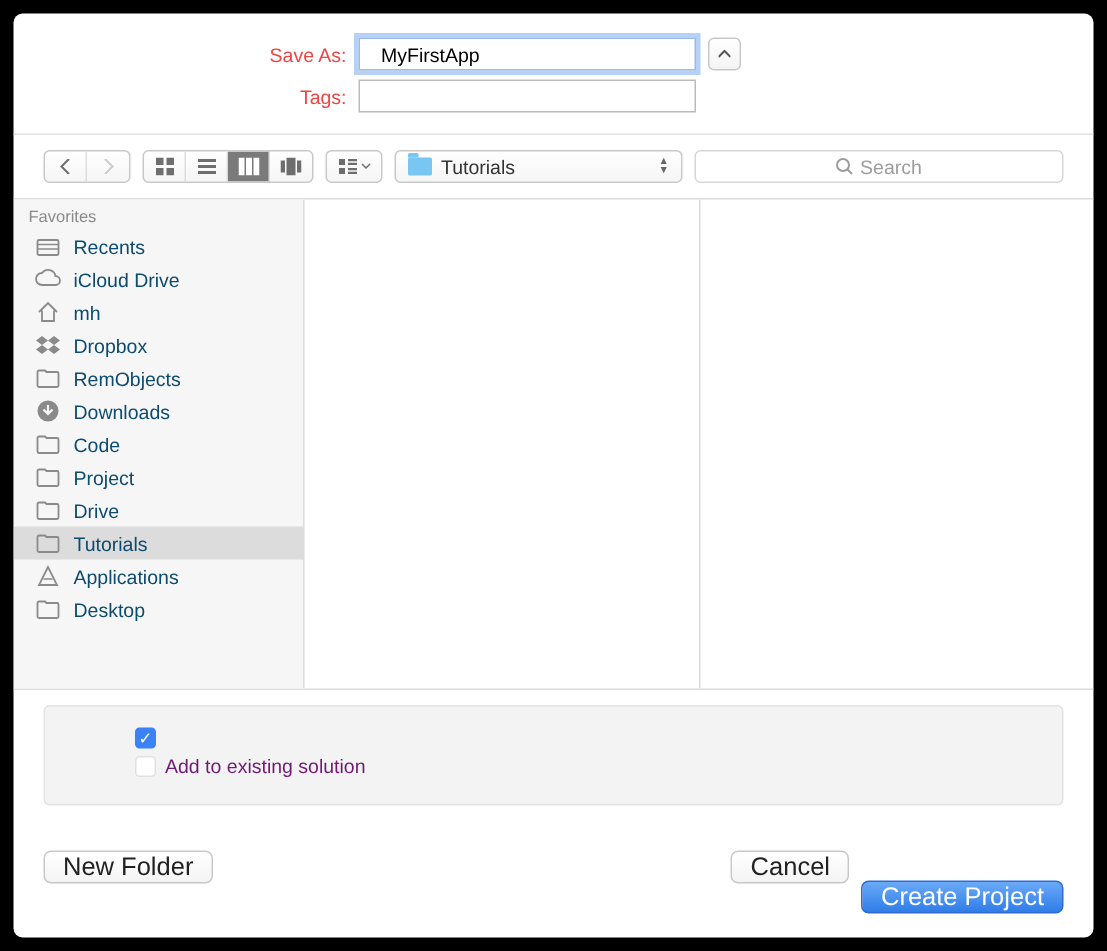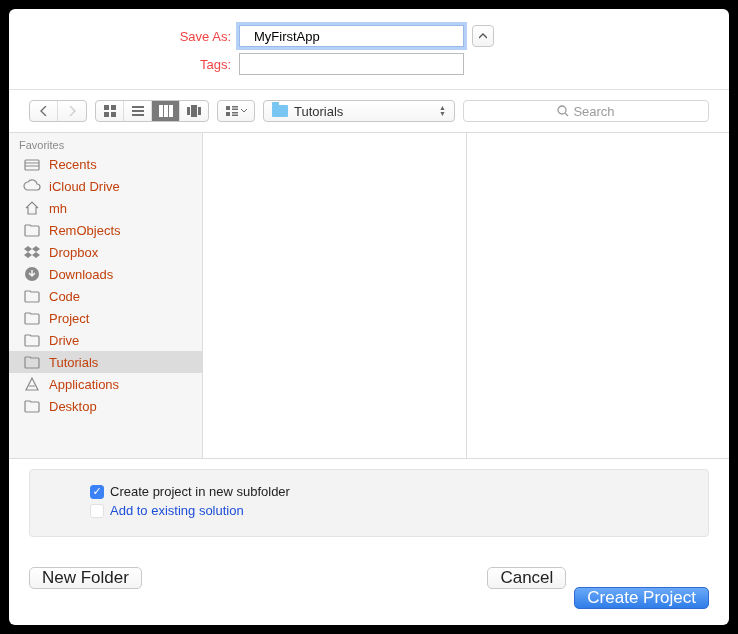--- a/index.html
+++ b/index.html
@@ -162,21 +162,21 @@
 .sidebar-header {
   color: #8a8a8a;
   font-size: 11px;
   padding: 6px 10px 2px 10px;
 }
 .sb-item {
   display: flex;
   align-items: center;
   gap: 8px;
   padding: 3px 10px 3px 14px;
-  color: #c2410c;
+  color: #0c4a6e;
 }
 .sb-item.selected { background: #dcdcdc; }
 .sb-icon {
   width: 18px; height: 16px;
   display: flex; align-items: center; justify-content: center;
   color: #8a8a8a;
 }
 .col {
   flex: 1;
   border-right: 1px solid #dcdcdc;
@@ -188,21 +188,21 @@
   background: #f3f3f3;
   border: 1px solid #e3e3e3;
   border-radius: 4px;
   padding: 14px 20px 14px 60px;
 }
 .chk-row {
   display: flex; align-items: center; gap: 6px;
   margin-bottom: 4px;
   color: #222;
 }
-.chk-row.disabled { color: #1d4ed8; }
+.chk-row.disabled { color: #701a75; }
 .chk {
   width: 14px; height: 14px;
   border: 1px solid #b8b8b8;
   border-radius: 3px;
   background: #fff;
   display: inline-flex; align-items: center; justify-content: center;
   font-size: 11px; color: #fff;
 }
 .chk.checked { background: #3b82f6; border-color: #3b82f6; }
 .chk.disabled { border-color: #e1e1e1; }
@@ -361,32 +361,32 @@
             <span class="sb-icon">
               <svg width="16" height="16" viewBox="0 0 16 16">
                 <path d="M2 8 L8 2 L14 8 M4 7v7h8V7" fill="none" stroke="#8a8a8a" stroke-width="1.2"></path>
               </svg>
             </span>
             <span>mh</span>
           </div>
           <div class="sb-item">
             <span class="sb-icon">
               <svg width="16" height="14" viewBox="0 0 16 14">
+                <path d="M4 1L0 4l4 3 4-3zM12 1L8 4l4 3 4-3zM4 7L0 10l4 3 4-3zM12 7l-4 3 4 3 4-3z" fill="#8a8a8a"></path>
+              </svg>
+            </span>
+            <span>Dropbox</span>
+          </div>
+          <div class="sb-item">
+            <span class="sb-icon">
+              <svg width="16" height="14" viewBox="0 0 16 14">
                 <path d="M1 3v9a1 1 0 001 1h12a1 1 0 001-1V4a1 1 0 00-1-1H7L6 2H2a1 1 0 00-1 1z" fill="none" stroke="#8a8a8a" stroke-width="1.2"></path>
               </svg>
             </span>
             <span>RemObjects</span>
-          </div>
-          <div class="sb-item">
-            <span class="sb-icon">
-              <svg width="16" height="14" viewBox="0 0 16 14">
-                <path d="M4 1L0 4l4 3 4-3zM12 1L8 4l4 3 4-3zM4 7L0 10l4 3 4-3zM12 7l-4 3 4 3 4-3z" fill="#8a8a8a"></path>
-              </svg>
-            </span>
-            <span>Dropbox</span>
           </div>
           <div class="sb-item">
             <span class="sb-icon">
               <svg width="16" height="16" viewBox="0 0 16 16">
                 <circle cx="8" cy="8" r="7" fill="#8a8a8a"></circle>
                 <path d="M8 4v5M5 7l3 3 3-3" fill="none" stroke="#f6f6f6" stroke-width="1.5"></path>
               </svg>
             </span>
             <span>Downloads</span>
           </div>
@@ -441,21 +441,20 @@
           </div>
         </div>
     </div>
     <div class="col"></div>
     <div class="col"></div>
   </div>
 
   <div class="options">
     <div class="chk-row">
       <span class="chk checked">✓</span>
-      <span>Create project in new subfolder</span>
     </div>
     <div class="chk-row disabled">
       <span class="chk disabled"></span>
       <span>Add to existing solution</span>
     </div>
   </div>
 
   <div class="footer">
     <div class="push-btn">New Folder</div>
     <div class="spacer"></div>

